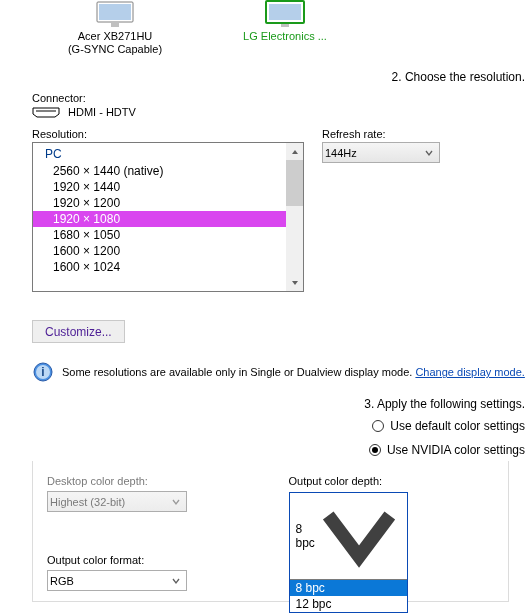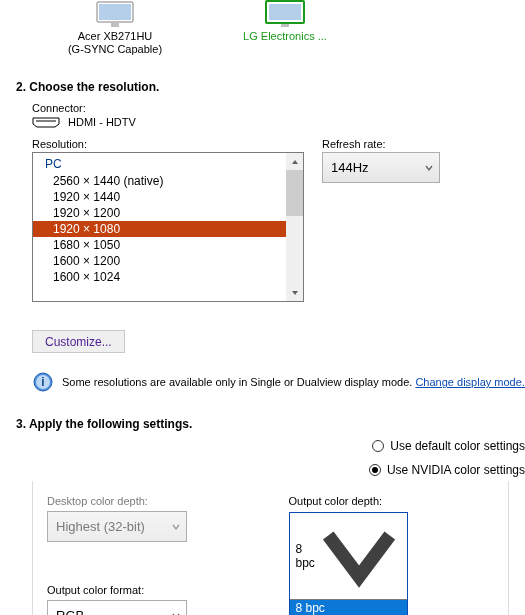--- a/index.html
+++ b/index.html
@@ -2,39 +2,39 @@
 <html><head>
 <meta charset="utf-8">
 <style>
 * { box-sizing: border-box; font-family: "Segoe UI", Tahoma, sans-serif; }
 body { margin: 0; padding: 0; background: #fff; color: #000; font-size: 12px; width: 525px; height: 615px; overflow: hidden; position: relative; }
 .monitor-row { display: flex; gap: 60px; padding: 0 0 0 60px; }
 .monitor { text-align: center; width: 110px; }
 .monitor svg { width: 40px; height: 28px; display: block; margin: 0 auto 2px; }
 .monitor-label { font-size: 11px; line-height: 1.2; }
 .monitor-label.green { color: #1a9a1a; }
-.section-header { font-weight: bold; font-size: 12px; margin: 24px 0 8px 16px; }
+.section-header { font-weight: normal; font-size: 12px; margin: 14px 0 8px 16px; text-align: right; }
 .connector-row { margin-left: 32px; margin-bottom: 2px; }
 .connector-icon-row { margin-left: 32px; display: flex; align-items: flex-end; gap: 8px; margin-bottom: 10px; }
 .hdmi-icon { width: 28px; height: 12px; }
 .label-txt { font-size: 11px; }
 .res-refresh-row { display: flex; margin-left: 32px; gap: 18px; }
 .res-col { }
 .res-label { font-size: 11px; margin-bottom: 2px; }
 .listbox { width: 272px; height: 150px; border: 1px solid #7a7a7a; position: relative; background: #fff; display: flex; }
 .listbox-inner { flex: 1; overflow: hidden; }
 .group-header { color: #003c8a; font-size: 12px; padding: 4px 0 2px 12px; }
 .res-item { font-size: 12px; padding: 1px 0 1px 20px; cursor: default; }
-.res-item.selected { background: #c2410c; color: #fff; }
+.res-item.selected { background: #d946ef; color: #fff; }
 .scrollbar { width: 17px; background: #f0f0f0; display: flex; flex-direction: column; }
 .sb-btn { height: 17px; background: #f0f0f0; display: flex; align-items: center; justify-content: center; cursor: default; }
 .sb-track { flex: 1; background: #f0f0f0; position: relative; }
 .sb-thumb { position: absolute; top: 0; left: 0; right: 0; height: 46px; background: #cdcdcd; }
 .refresh-col { }
-.dd { height: 31px; border: 1px solid #adadad; background: linear-gradient(#f5f5f5,#e6e6e6); display: flex; align-items: center; justify-content: space-between; padding: 0 6px 0 8px; font-size: 13px; cursor: default; }
+.dd { height: 21px; border: 1px solid #adadad; background: linear-gradient(#f5f5f5,#e6e6e6); display: flex; align-items: center; justify-content: space-between; padding: 0 6px 0 2px; font-size: 11px; cursor: default; }
 .dd.wht { background: #fff; }
 .dd .chev { width: 8px; height: 8px; }
 .customize-btn { margin: 28px 0 0 32px; height: 23px; padding: 0 12px; border: 1px solid #c9c9c9; background: #efefef; color: #4c1d95; font-size: 12px; cursor: default; }
 .info-row { display: flex; align-items: center; gap: 8px; margin: 18px 0 0 32px; font-size: 11px; }
 .info-icon { width: 22px; height: 22px; }
 .info-link { color: #0a4ab5; text-decoration: underline; cursor: pointer; }
 .radio-row { display: flex; align-items: center; gap: 6px; margin-left: 46px; margin-top: 6px; font-size: 12px; justify-content: flex-end; }
 .radio { width: 12px; height: 12px; border: 1px solid #333; border-radius: 50%; display: flex; align-items: center; justify-content: center; }
 .radio.checked::after { content: ""; width: 6px; height: 6px; background: #000; border-radius: 50%; }
 .groupbox { border: 1px solid #dcdcdc; border-top: none; margin: 4px 16px 0 32px; padding: 14px 14px 10px 14px; position: relative; }

